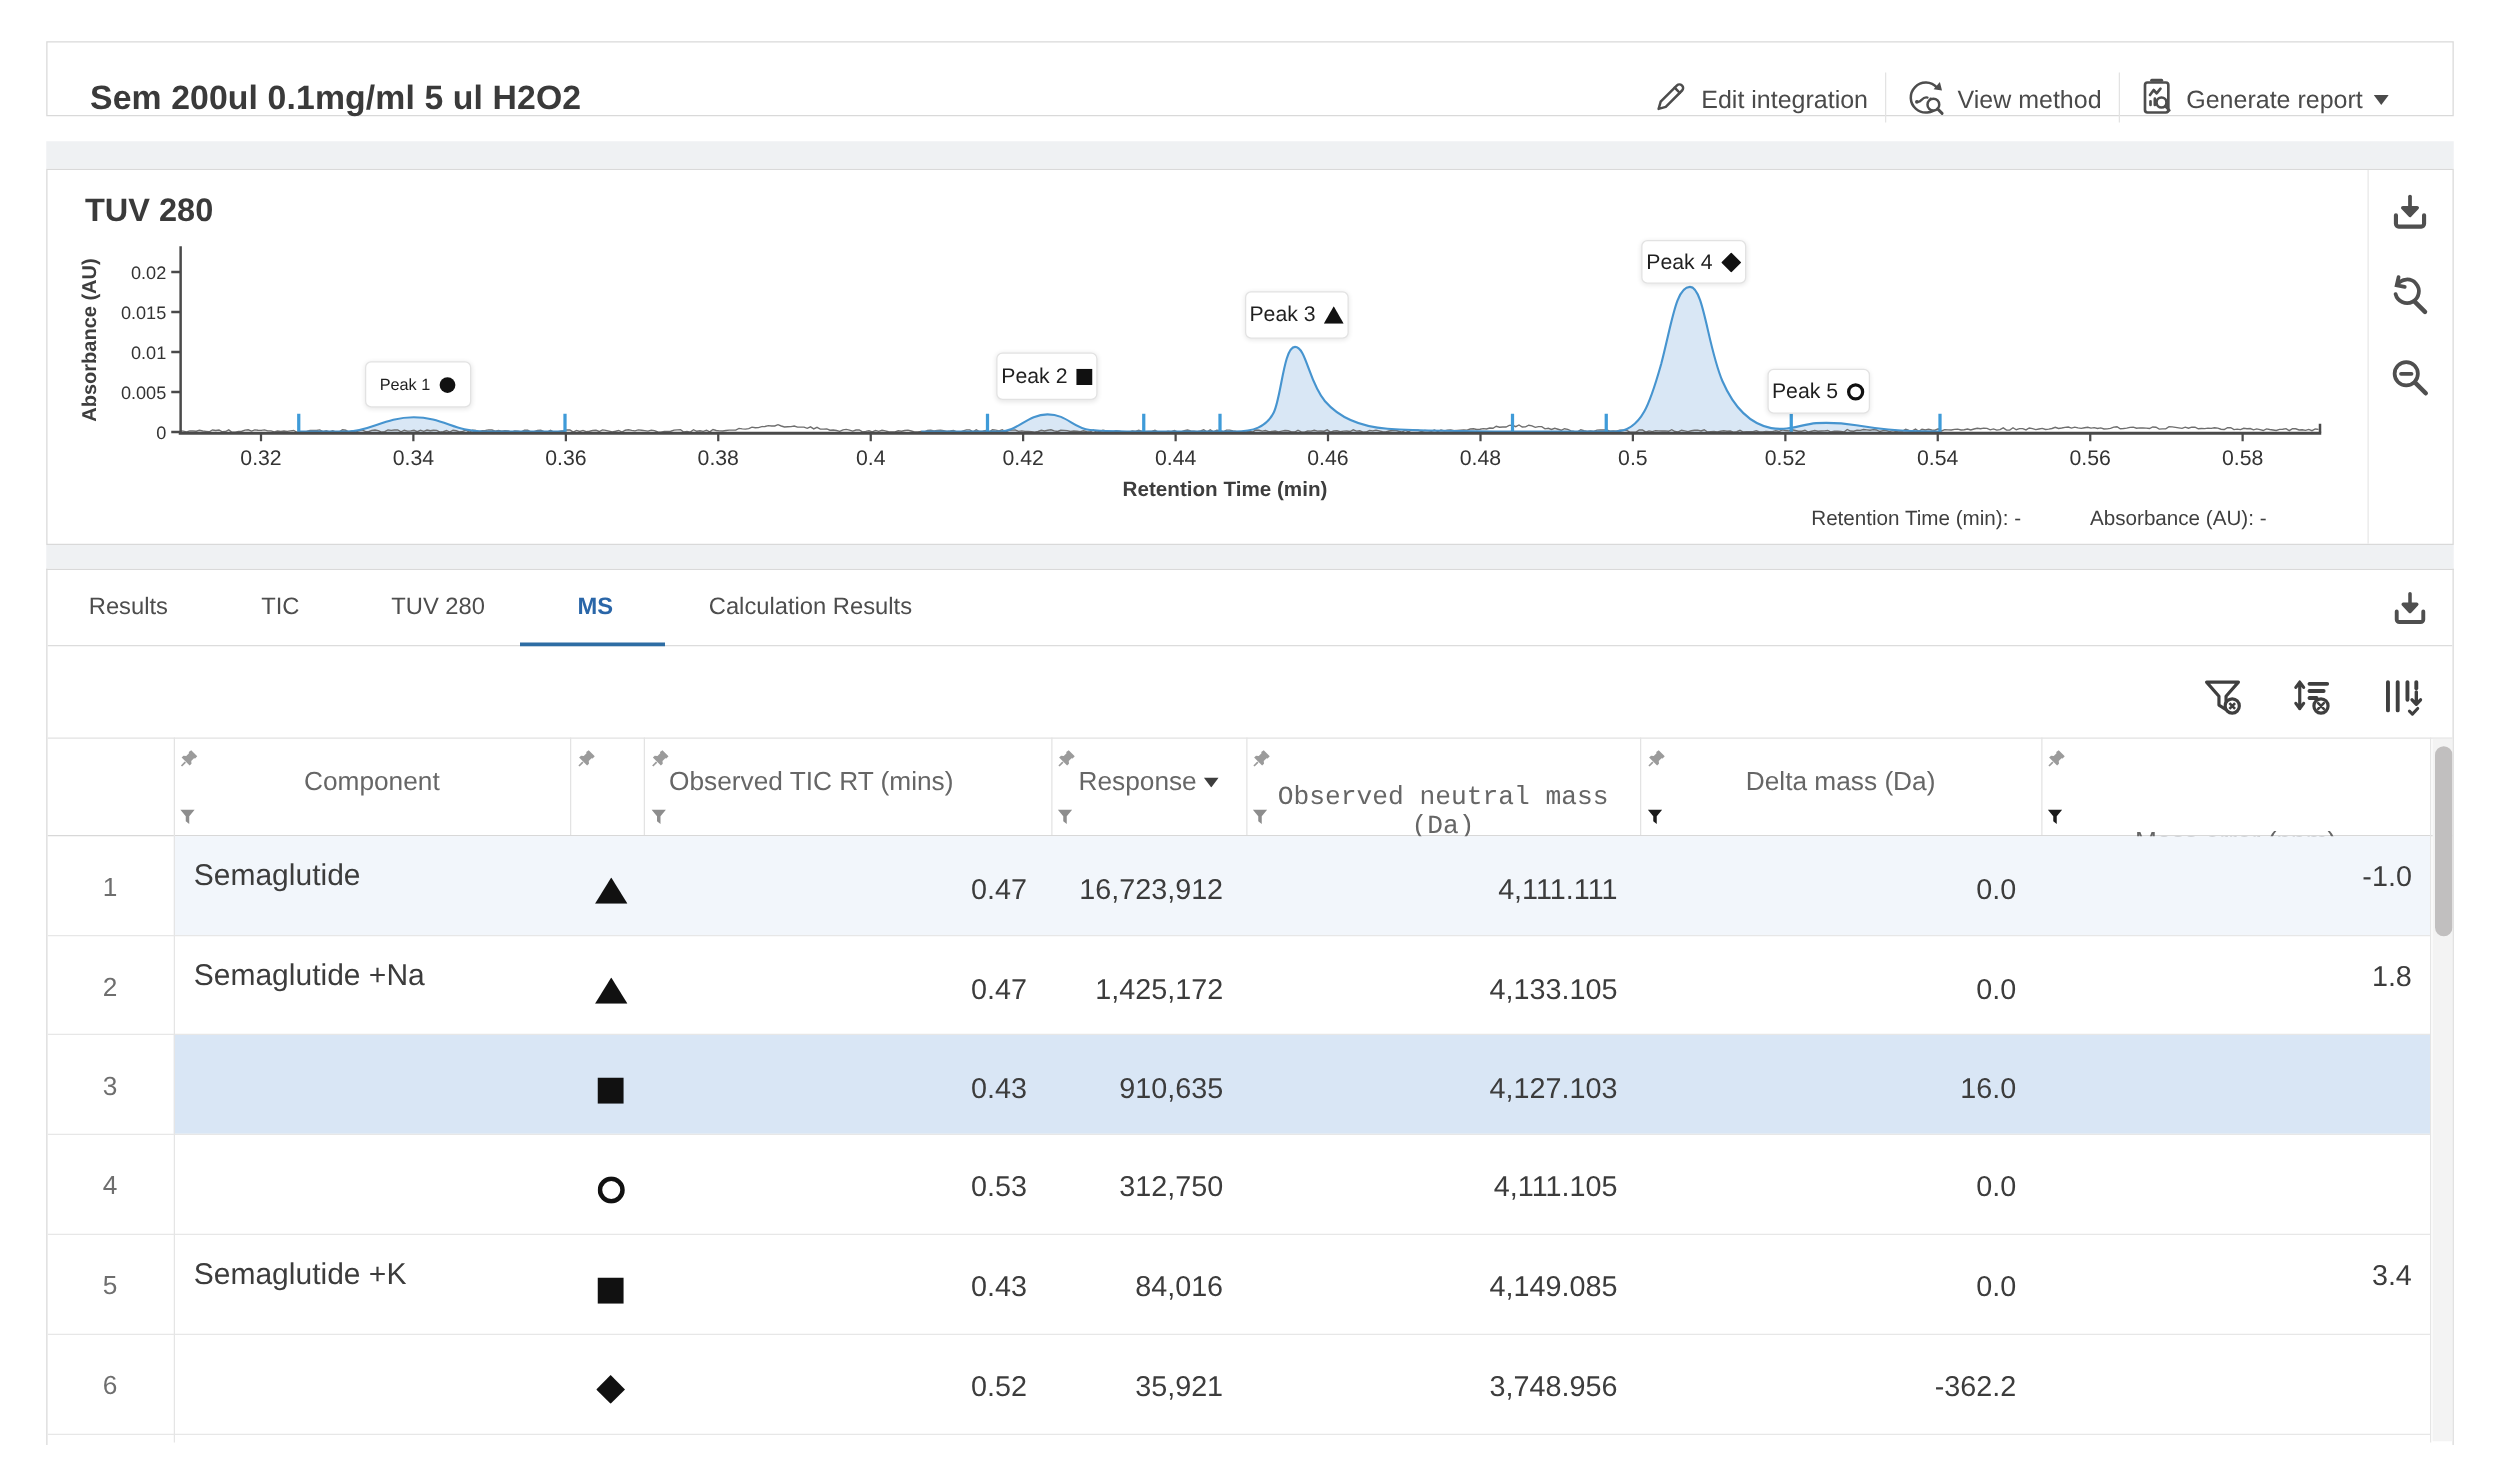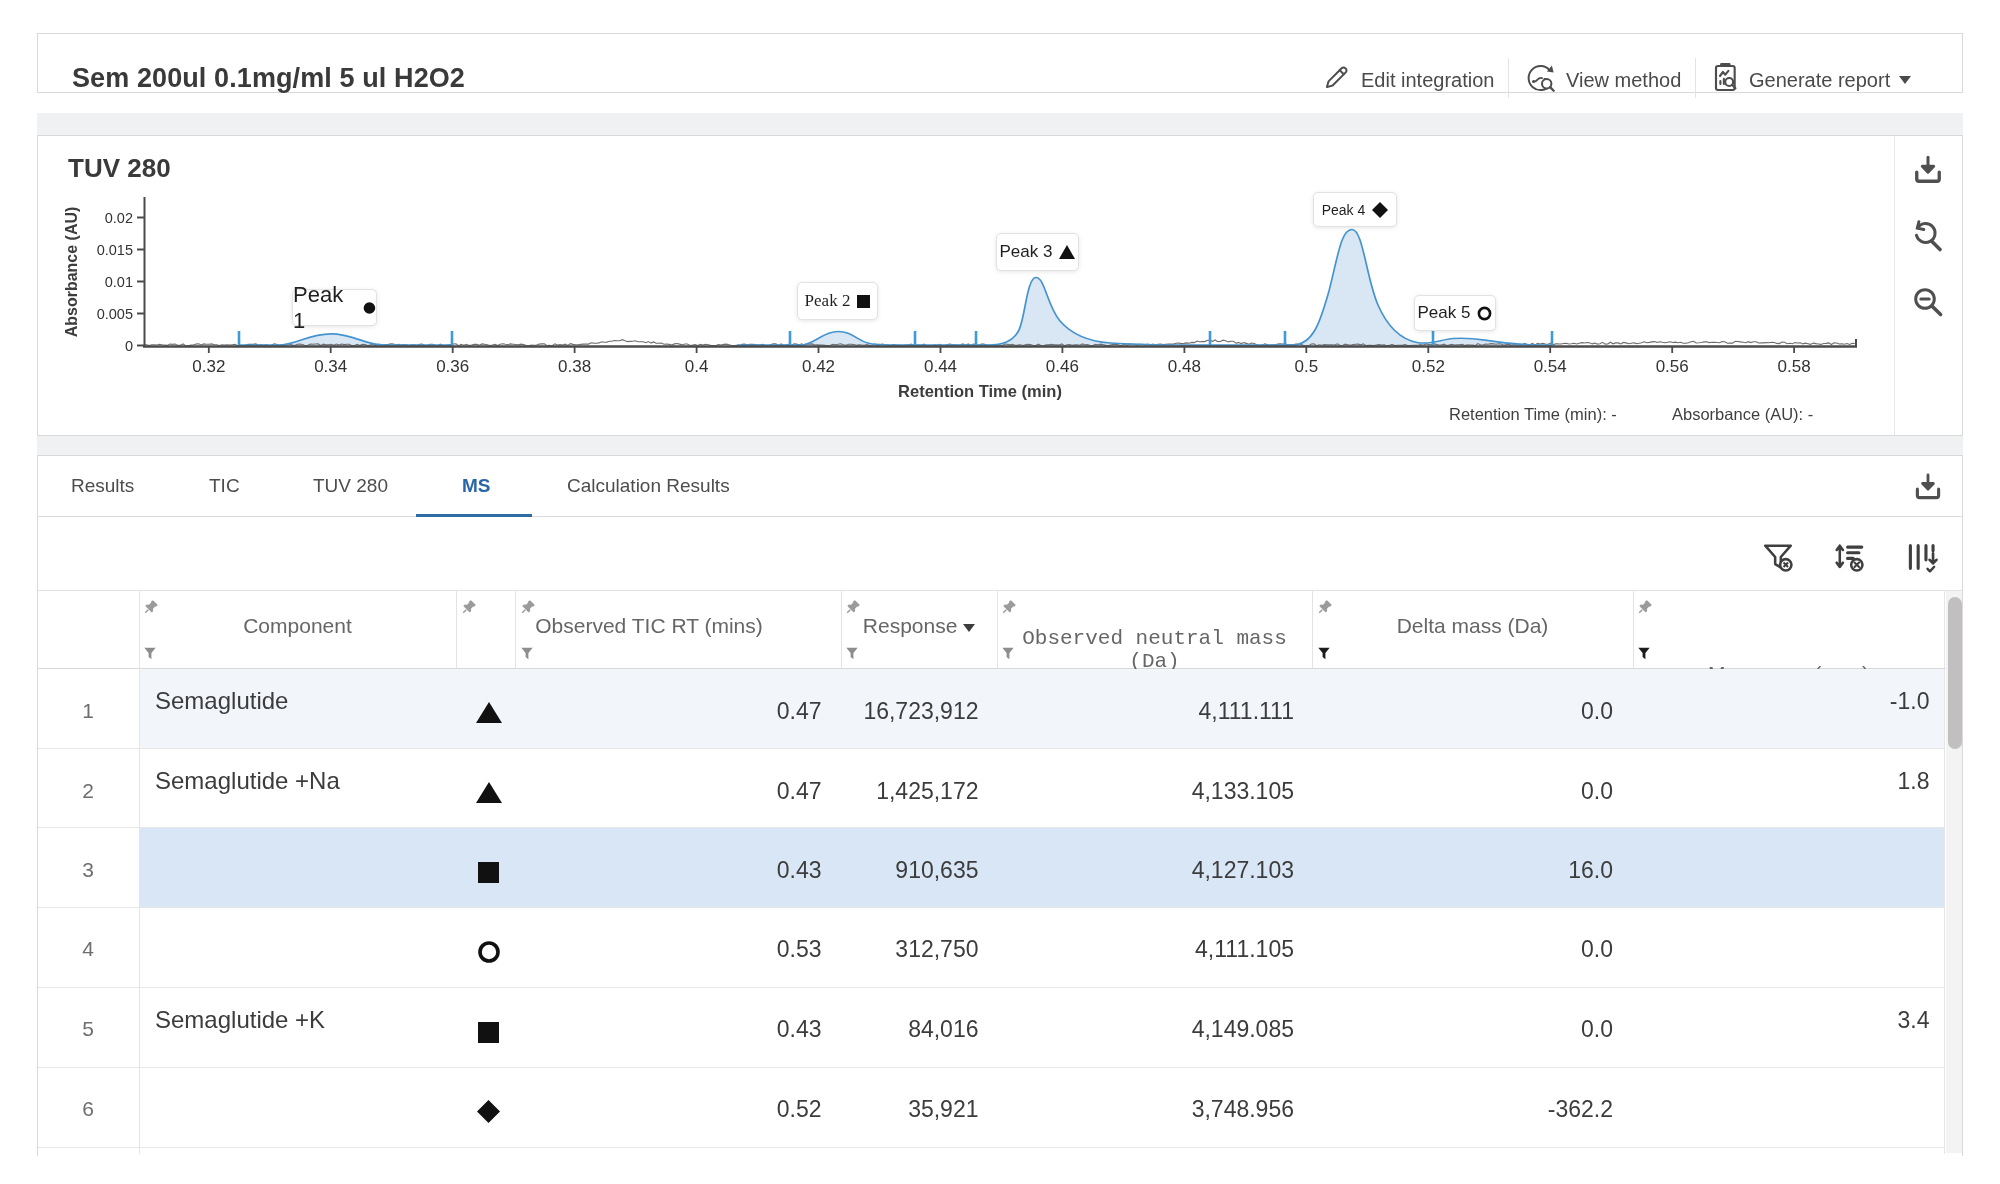--- a/index.html
+++ b/index.html
@@ -145,39 +145,39 @@
       <text x="1794.1" y="372">0.58</text>
   </g>
   <text x="980" y="397" font-size="16.5" font-weight="bold" fill="#3d3d3d" text-anchor="middle" font-family="Liberation Sans">Retention Time (min)</text>
   <text x="77" y="272" font-size="16" font-weight="bold" fill="#3d3d3d" text-anchor="middle" font-family="Liberation Sans" transform="rotate(-90 77 272)">Absorbance (AU)</text>
 
   <text x="1449" y="420" font-size="16.5" fill="#3f3f3f" font-family="Liberation Sans">Retention Time (min): -</text>
   <text x="1672" y="420" font-size="16.5" fill="#3f3f3f" font-family="Liberation Sans">Absorbance (AU): -</text>
 </svg>
 
 <div class="abs" style="left:292px; top:289px; width:85px; height:37px; background:#fff; border:1px solid #e2e2e2; border-radius:5px; box-shadow:0 1px 4px rgba(0,0,0,0.10); display:flex; align-items:center; justify-content:center; gap:7px;">
-  <span style="font-size:22px; color:#1f1f1f;">Peak 1</span>
+  <span style="font-size:13px; color:#1f1f1f;">Peak 1</span>
   <svg width="14" height="14" viewBox="0 0 14 14">
       <circle cx="7" cy="7" r="6.3" fill="#111"></circle>
     </svg>
 </div>
 <div class="abs" style="left:797px; top:282px; width:81px; height:38px; background:#fff; border:1px solid #e2e2e2; border-radius:5px; box-shadow:0 1px 4px rgba(0,0,0,0.10); display:flex; align-items:center; justify-content:center; gap:7px;">
-  <span style="font-size:17px; color:#1f1f1f;font-family:Liberation Serif, serif;">Peak 2</span>
+  <span style="font-size:17px; color:#1f1f1f;">Peak 2</span>
   <svg width="13" height="13" viewBox="0 0 13 13">
       <rect x="0" y="0" width="13" height="13" fill="#111"></rect>
     </svg>
 </div>
 <div class="abs" style="left:996px; top:233px; width:83px; height:38px; background:#fff; border:1px solid #e2e2e2; border-radius:5px; box-shadow:0 1px 4px rgba(0,0,0,0.10); display:flex; align-items:center; justify-content:center; gap:7px;">
   <span style="font-size:17px; color:#1f1f1f;">Peak 3</span>
   <svg width="16" height="14" viewBox="0 0 16 14">
       <polygon points="8,0 16,14 0,14" fill="#111"></polygon>
     </svg>
 </div>
 <div class="abs" style="left:1313px; top:192px; width:84px; height:35px; background:#fff; border:1px solid #e2e2e2; border-radius:5px; box-shadow:0 1px 4px rgba(0,0,0,0.10); display:flex; align-items:center; justify-content:center; gap:7px;">
-  <span style="font-size:14px; color:#1f1f1f;">Peak 4</span>
+  <span style="font-size:17px; color:#1f1f1f;">Peak 4</span>
   <svg width="16" height="16" viewBox="0 0 16 16">
       <polygon points="8,0 16,8 8,16 0,8" fill="#111"></polygon>
     </svg>
 </div>
 <div class="abs" style="left:1414px; top:295px; width:82px; height:36px; background:#fff; border:1px solid #e2e2e2; border-radius:5px; box-shadow:0 1px 4px rgba(0,0,0,0.10); display:flex; align-items:center; justify-content:center; gap:7px;">
   <span style="font-size:17px; color:#1f1f1f;">Peak 5</span>
   <svg width="15" height="15" viewBox="0 0 15 15">
       <circle cx="7.5" cy="7.5" r="5.6" fill="none" stroke="#111" stroke-width="2.6"></circle>
     </svg>
 </div>

